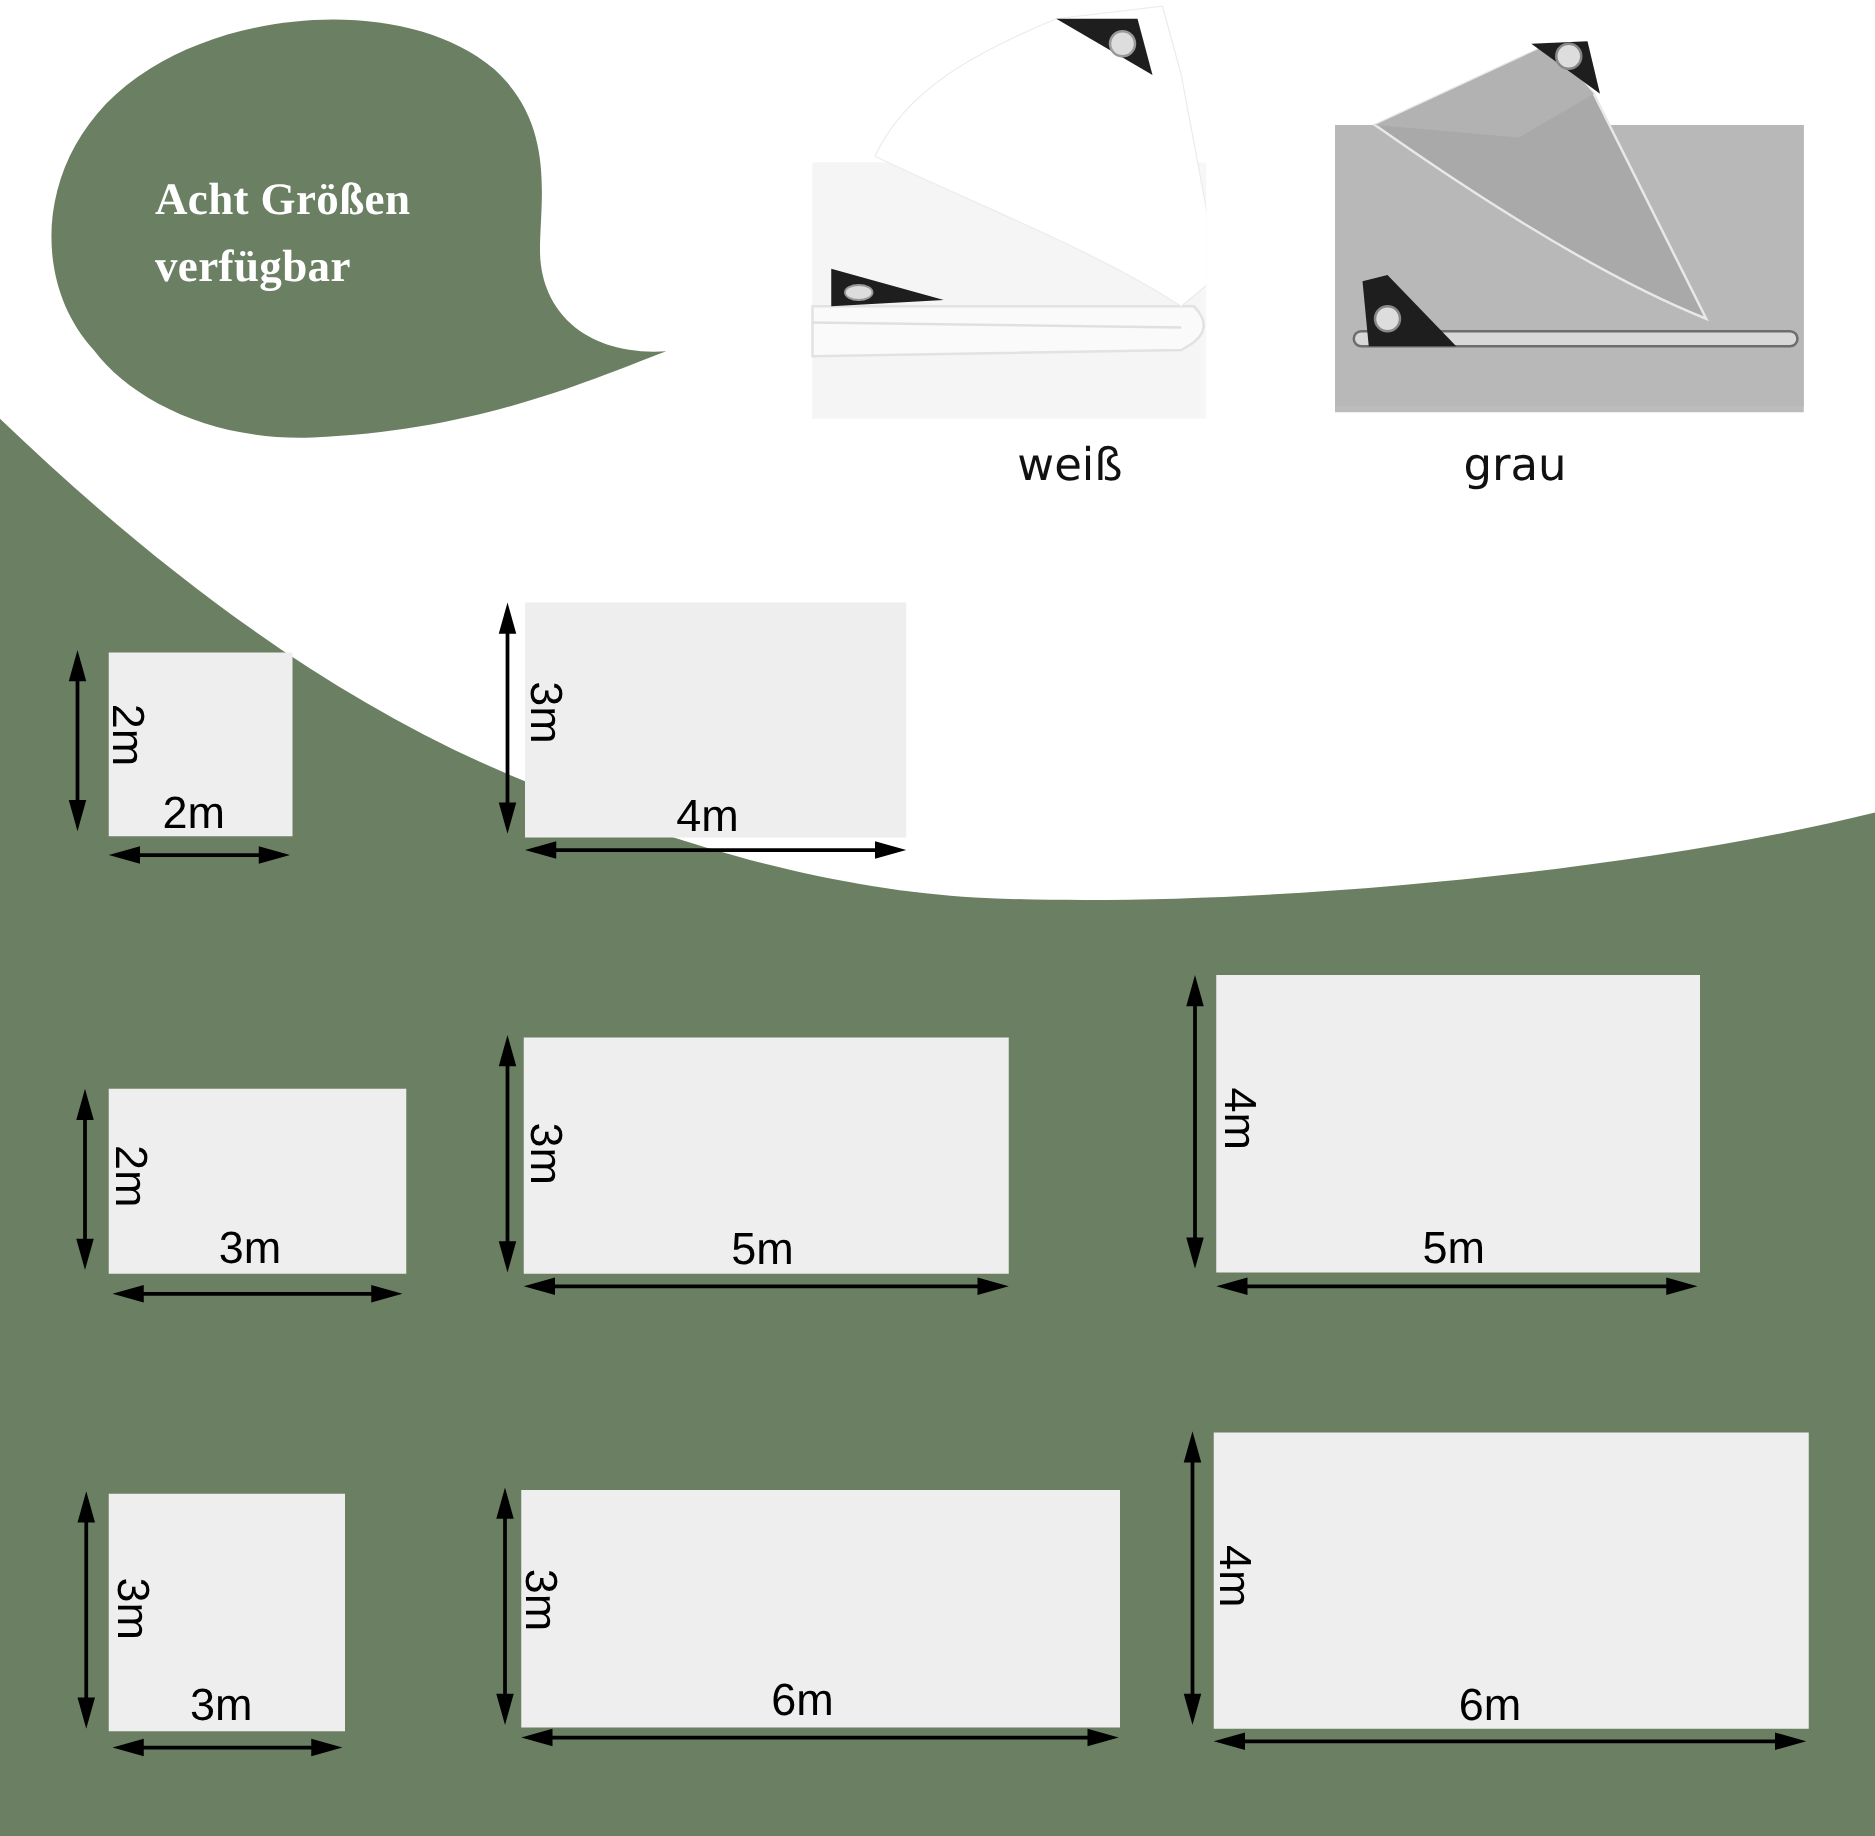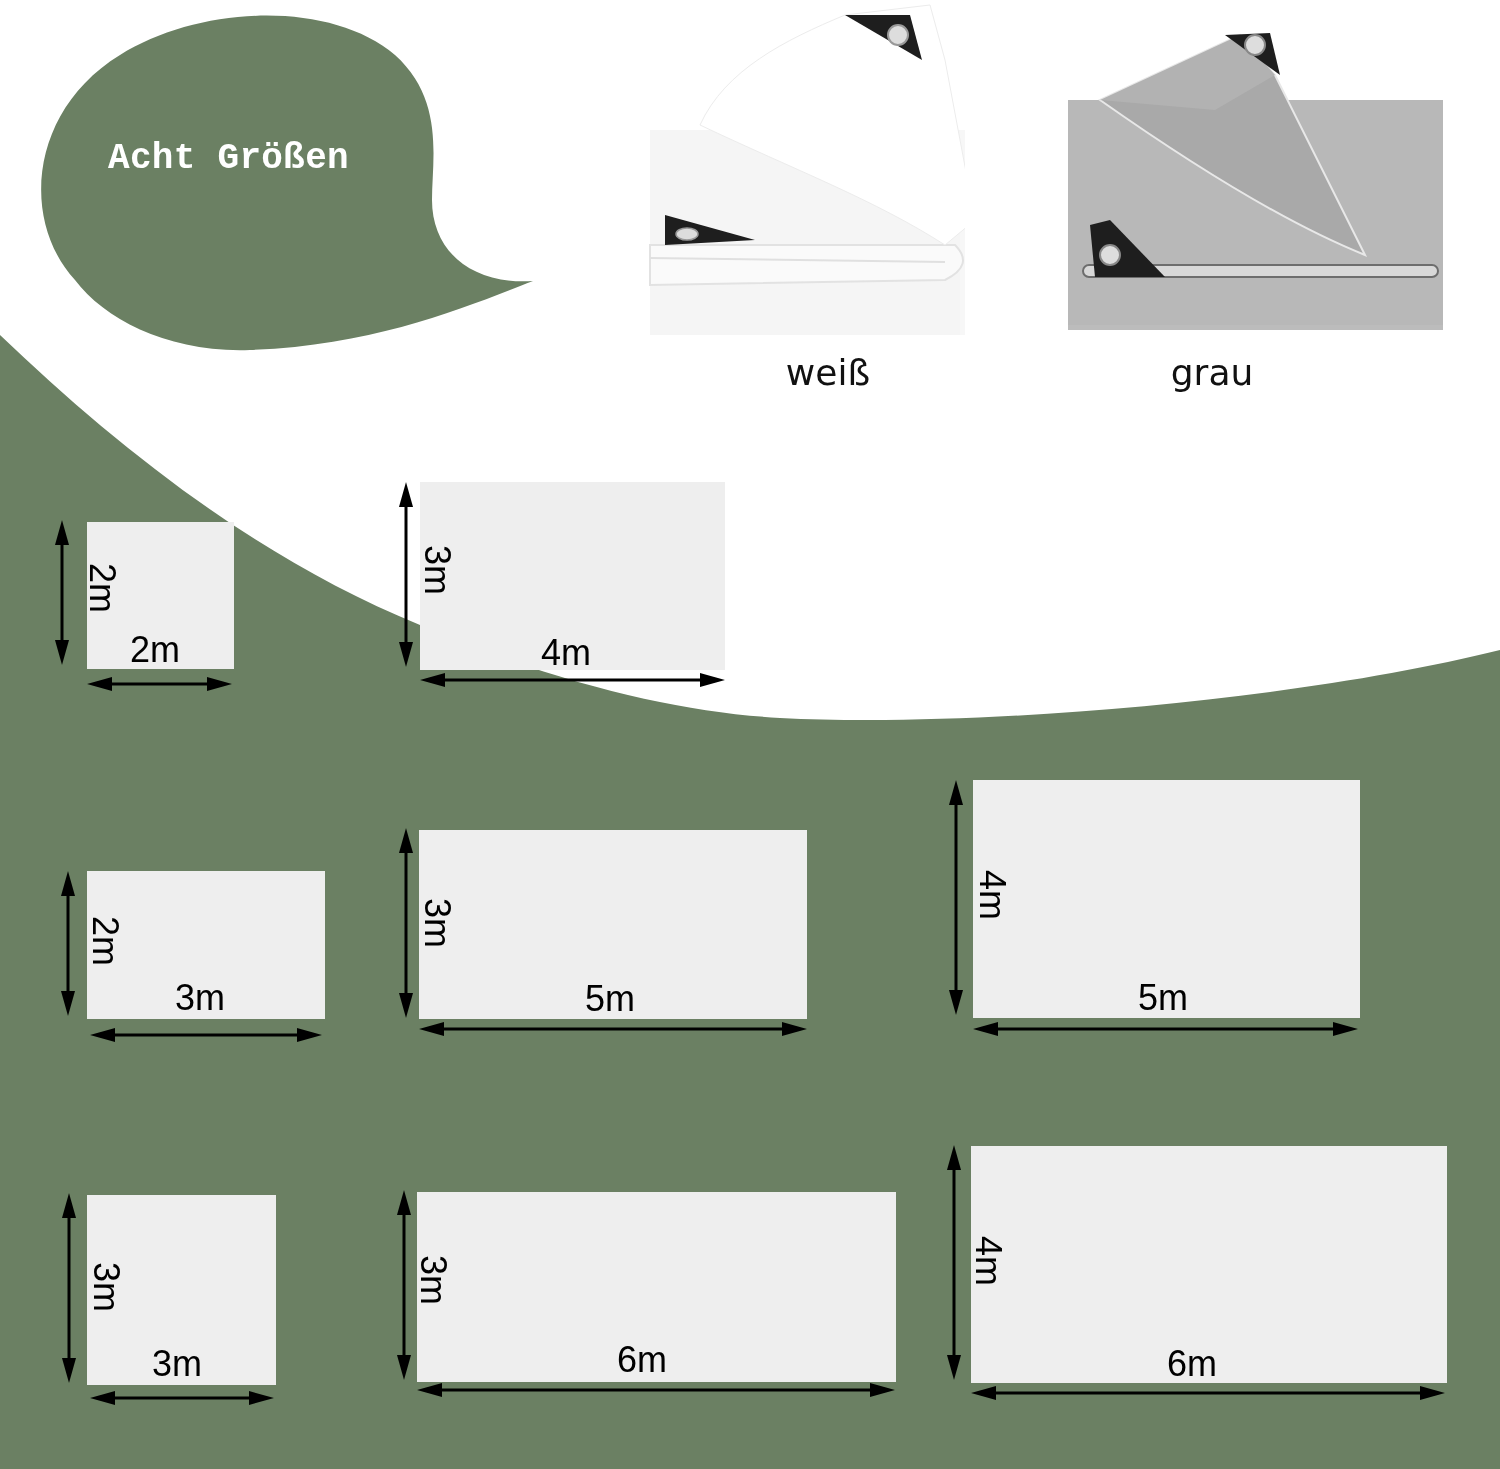--- a/index.html
+++ b/index.html
@@ -3,22 +3,22 @@
   <meta charset="utf-8">
   <style>
     html, body { margin: 0; padding: 0; }
     body {
       width: 1500px; height: 1469px; position: relative; overflow: hidden;
       background: #ffffff;
       font-family: "Liberation Sans", sans-serif;
     }
     .bg-svg { position: absolute; left: 0; top: 0; width: 1500px; height: 1469px; }
     .bubble-text {
-      position: absolute; left: 108px; top: 132px;
-      color: #ffffff; font-family: Liberation Mono, monospace; font-weight: bold;
+      position: absolute; left: 124px; top: 132px;
+      color: #ffffff; font-family: Liberation Serif, serif; font-weight: bold;
       font-size: 36px; line-height: 54px; letter-spacing: 0.3px;
     }
     .swatch { position: absolute; }
     .swatch-label {
       position: absolute; font-family: "DejaVu Sans", sans-serif; font-size: 36px; color: #111;
       text-align: center; width: 300px;
     }
     .tarp {
       position: absolute; background: #eeeeee;
     }
@@ -34,34 +34,35 @@
 
 <svg class="bg-svg" viewBox="0 0 1500 1469">
 
   <path d="M 75 280 C 20 220 30 110 120 55 C 200 5 330 0 395 55 C 445 100 432 160 432 200 C 432 250 470 285 533 281 C 470 305 380 345 250 350 C 170 353 105 320 75 280 Z" fill="#6b8063"></path>
 
   <path d="M 0 335 C 120 450 260 560 420 625 C 560 685 680 712 780 718 C 980 728 1300 700 1500 650 L 1500 1469 L 0 1469 Z" fill="#6b8063"></path>
 </svg>
 
 <div class="bubble-text">
   <div>Acht Größen</div>
+  <div>verfügbar</div>
 </div>
 
 <svg class="swatch" style="left:645px;top:0px;" width="320" height="335" viewBox="0 0 320 335">
   <rect x="5" y="130" width="355" height="205" fill="#f7f7f7"></rect>
   <rect x="5" y="130" width="310" height="205" fill="#f5f5f5"></rect>
   <path d="M 5 245 L 310 245 Q 330 265 300 280 L 5 285 Z" fill="#fafafa" stroke="#e2e2e2" stroke-width="2"></path>
   <path d="M 5 258 L 300 262" stroke="#e0e0e0" stroke-width="2" fill="none"></path>
   <path d="M 55 125 C 80 70 140 40 200 15 L 285 5 L 300 60 L 330 220 L 300 245 C 230 200 150 170 55 125 Z" fill="#ffffff" stroke="#ececec" stroke-width="1"></path>
   <path d="M 200 15 L 265 15 L 277 60 Z" fill="#1e1e1e"></path>
   <circle cx="253" cy="35" r="10" fill="#dddddd" stroke="#999" stroke-width="2"></circle>
   <path d="M 20 215 L 110 240 L 20 245 Z" fill="#1e1e1e"></path>
   <ellipse cx="42" cy="234" rx="11" ry="6" fill="#dddddd" stroke="#999" stroke-width="1.5"></ellipse>
 </svg>
-<div class="swatch-label" style="left:678px;top:352px;">weiß</div>
+<div class="swatch-label" style="left:706px;top:352px;">weiß</div>
 
 <svg class="swatch" style="left:1065px;top:15px;" width="400" height="315" viewBox="0 0 400 315">
   <rect x="3" y="85" width="375" height="230" fill="#bcbcbc"></rect>
   <rect x="3" y="85" width="375" height="225" fill="#b8b8b8"></rect>
   <rect x="18" y="250" width="355" height="12" rx="6" fill="#d8d8d8" stroke="#6d6d6d" stroke-width="2"></rect>
   <path d="M 35 85 L 175 20 L 210 60 L 300 240 C 250 220 170 180 35 85 Z" fill="#a9a9a9" stroke="#e8e8e8" stroke-width="2"></path>
   <path d="M 35 85 L 175 20 L 210 60 L 150 95 Z" fill="#b2b2b2"></path>
   <path d="M 160 20 L 205 18 L 215 60 Z" fill="#1e1e1e"></path>
   <circle cx="190" cy="30" r="10" fill="#dddddd" stroke="#888" stroke-width="2"></circle>
   <path d="M 25 210 L 45 205 L 100 262 L 30 262 Z" fill="#1e1e1e"></path>

